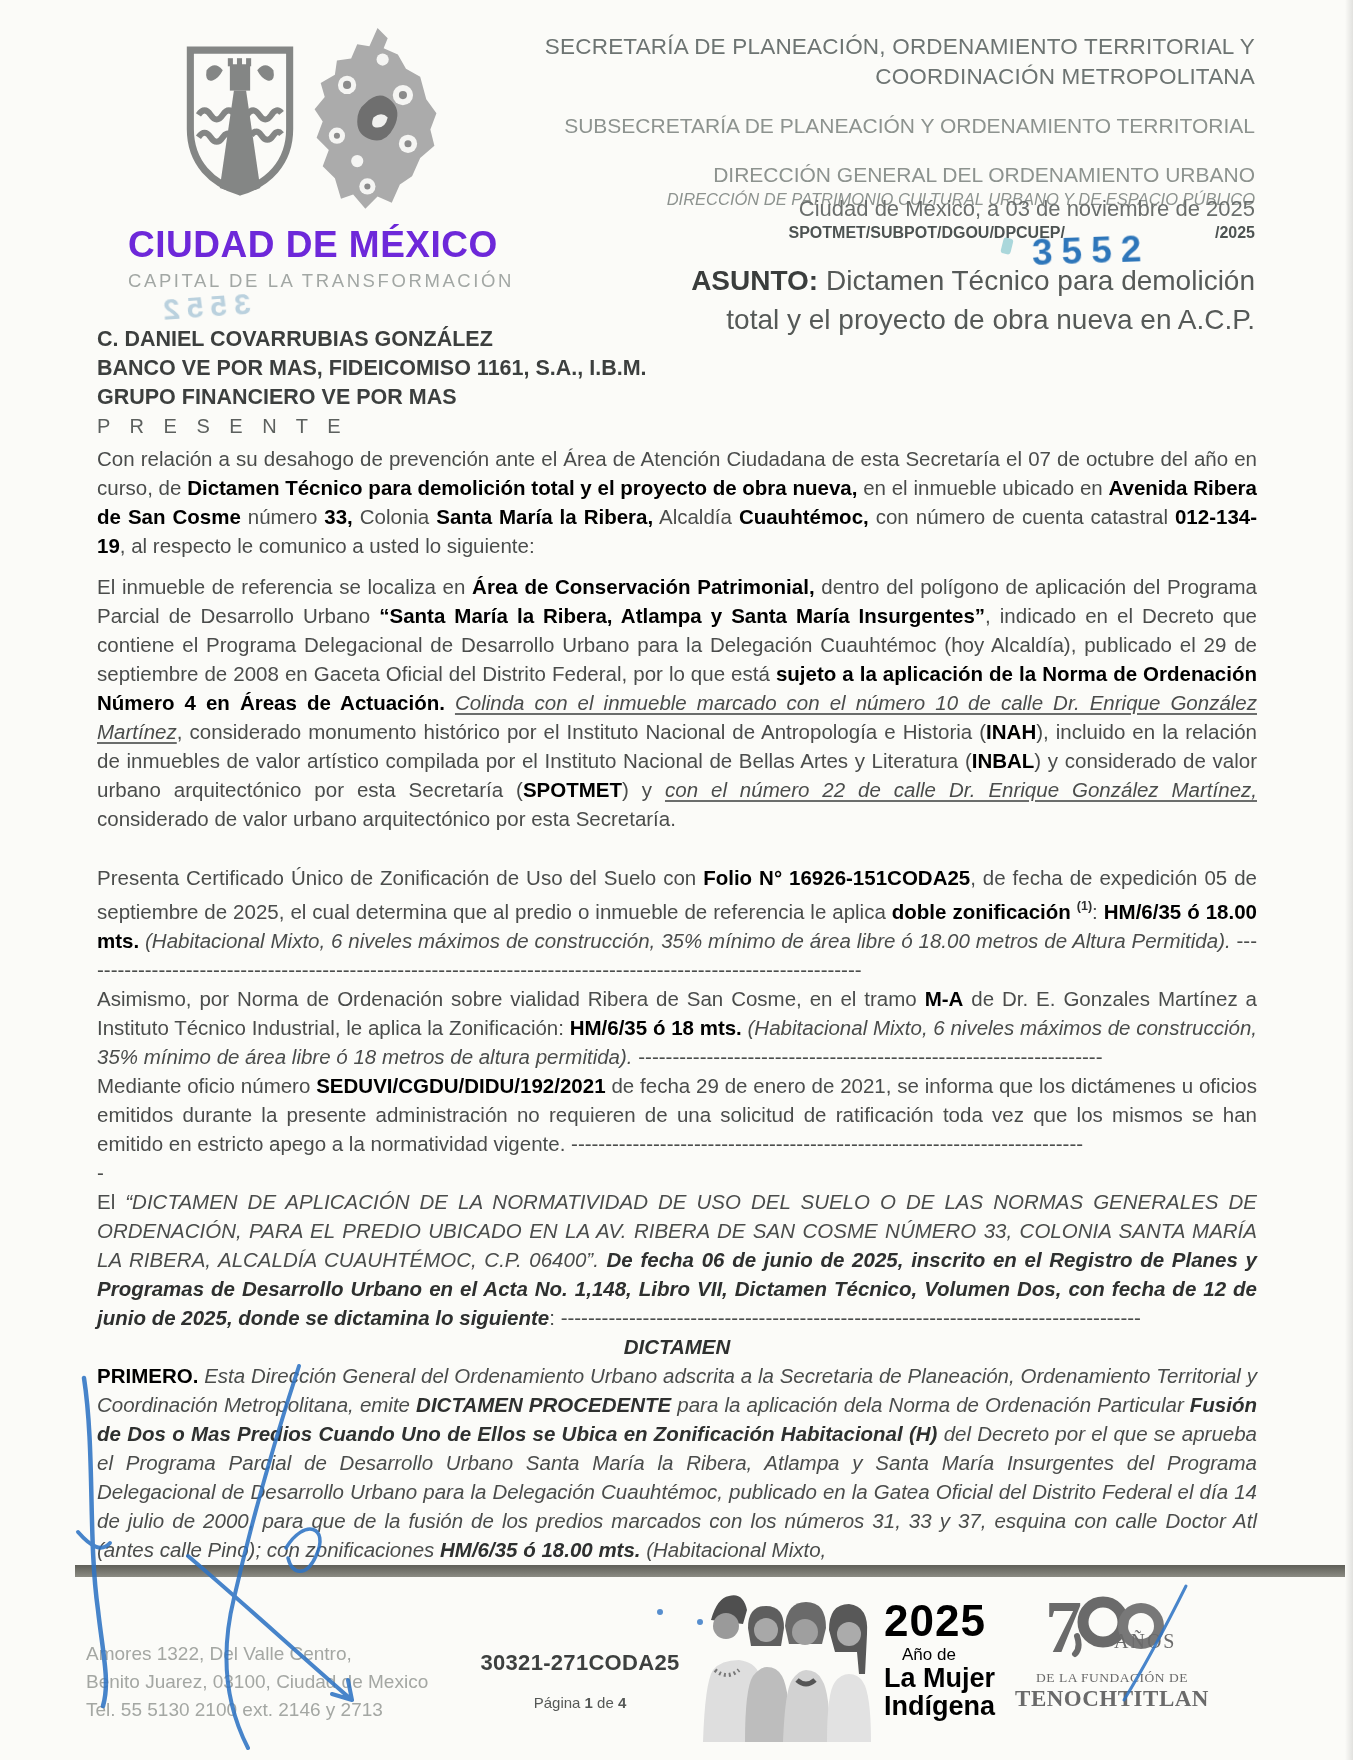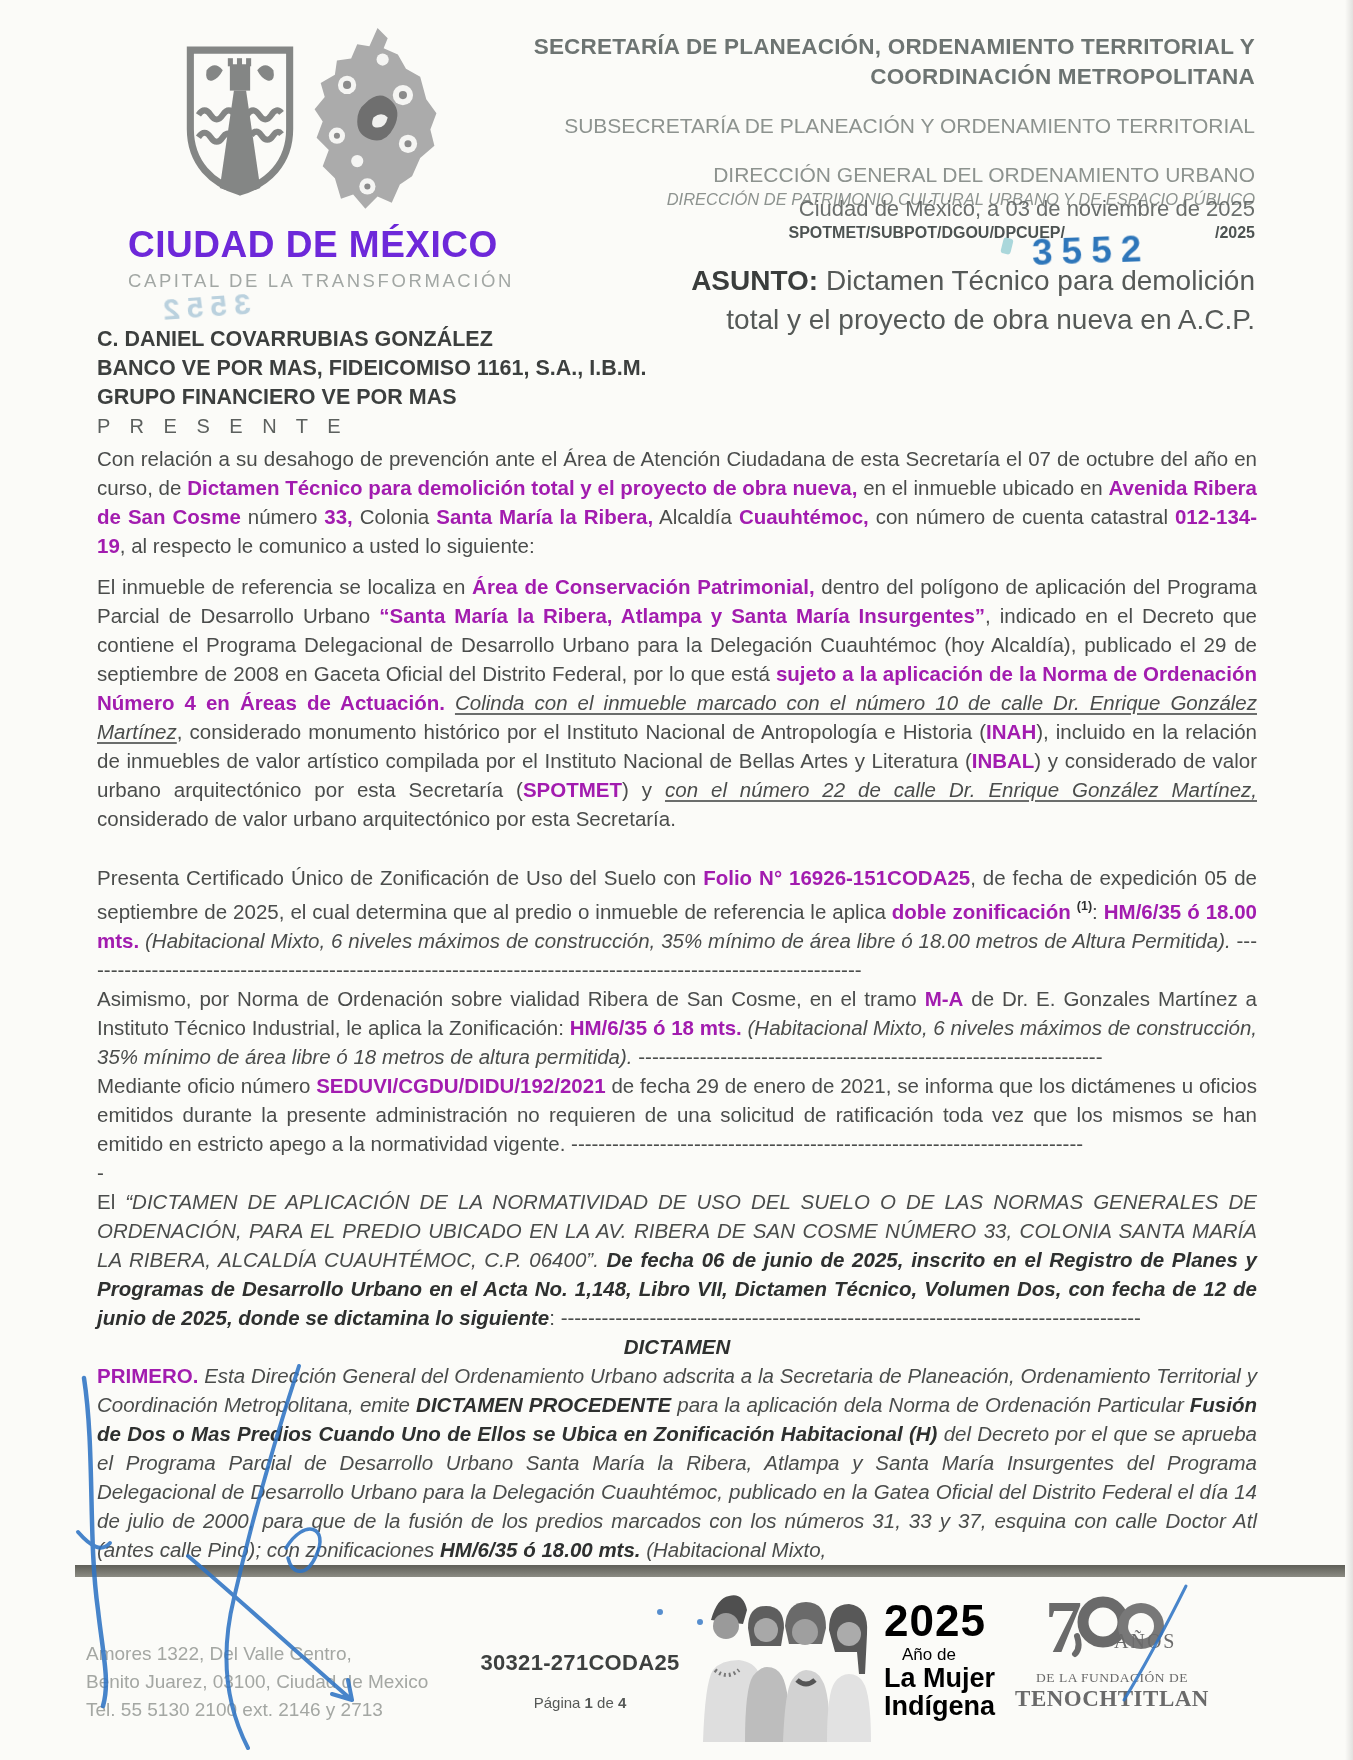--- a/index.html
+++ b/index.html
@@ -15,21 +15,21 @@
   #logo-shield{position:absolute;left:56px;top:22px;}
   #logo-map{position:absolute;left:178px;top:2px;}
   #logo-title{font-size:37px;font-weight:bold;color:#6d28d9;letter-spacing:.5px;margin-top:2px;}
   #logo-subtitle{font-size:18.5px;color:#a2a7a4;letter-spacing:2.6px;margin-top:4px;}
   #bleed-number{
     position:absolute;left:28px;top:268px;font-size:30px;font-weight:bold;
     color:rgba(80,140,180,.38);letter-spacing:7px;
     transform:scaleX(-1) rotate(4deg);filter:blur(.6px);
   }
   #header-text{position:absolute;left:500px;top:32px;width:755px;text-align:right;line-height:1.32;}
-  .hdr-bold{font-size:22.5px;font-weight:bold;color:#6d7472;letter-spacing:.2px;}
+  .hdr-bold{font-size:22.5px;font-weight:normal;color:#6d7472;letter-spacing:.2px;}
   .hdr-light{font-size:21px;color:#8d938f;margin-top:21px;}
   .hdr-small{font-size:16.5px;color:#8d938f;font-style:italic;}
   #date-line{position:absolute;right:98px;top:196px;font-size:22px;color:#6a6e6c;}
   #oficio-line{position:absolute;right:98px;top:224px;font-size:16px;font-weight:bold;color:#4d5352;}
   #oficio-gap{display:inline-block;width:150px;}
   #stamp-number{
     position:absolute;left:1032px;top:230px;font-size:37px;font-weight:bold;
     color:#1f6db6;letter-spacing:9px;transform:rotate(-2deg);opacity:.93;filter:blur(.3px);
   }
   #stamp-smudge{position:absolute;left:1002px;top:238px;width:10px;height:16px;
@@ -40,21 +40,21 @@
   #recipient{position:absolute;left:97px;top:325px;line-height:29px;}
   .rcpt{font-weight:bold;font-size:21.5px;color:#3c3f3e;}
   #presente{font-size:20px;color:#5c605e;letter-spacing:7px;font-weight:normal;}
   
   #body-text{position:absolute;left:97px;top:444px;width:1160px;font-size:20.5px;line-height:29px;color:#4a4c4b;}
   .para{margin:0;text-align:justify;}
   .gap{margin-top:30px;}
   .gap-sm{margin-top:12px;}
   .center{text-align:center;}
   .seg-n{}
-  .seg-b{font-weight:bold;color:#a21caf;}
+  .seg-b{font-weight:bold;color:#000000;}
   .seg-i{font-style:italic;}
   .seg-bi{font-weight:bold;font-style:italic;color:#2e302f;}
   .seg-iu{font-style:italic;text-decoration:underline;text-underline-offset:3px;text-decoration-color:#6b6d6c;}
   .seg-s{font-weight:bold;font-size:12.5px;vertical-align:9px;color:#2e302f;}
   
   #footer-bar{position:absolute;left:75px;top:1565px;width:1270px;height:12px;
     background:linear-gradient(#5f5f58,#8b8b83);}
   #footer-address{position:absolute;left:86px;top:1640px;font-size:19px;color:#a4a7a3;line-height:28px;}
   #footer-center{position:absolute;left:470px;top:1650px;width:220px;text-align:center;}
   #footer-doc{font-size:22px;font-weight:bold;color:#3d403f;letter-spacing:.3px;}

